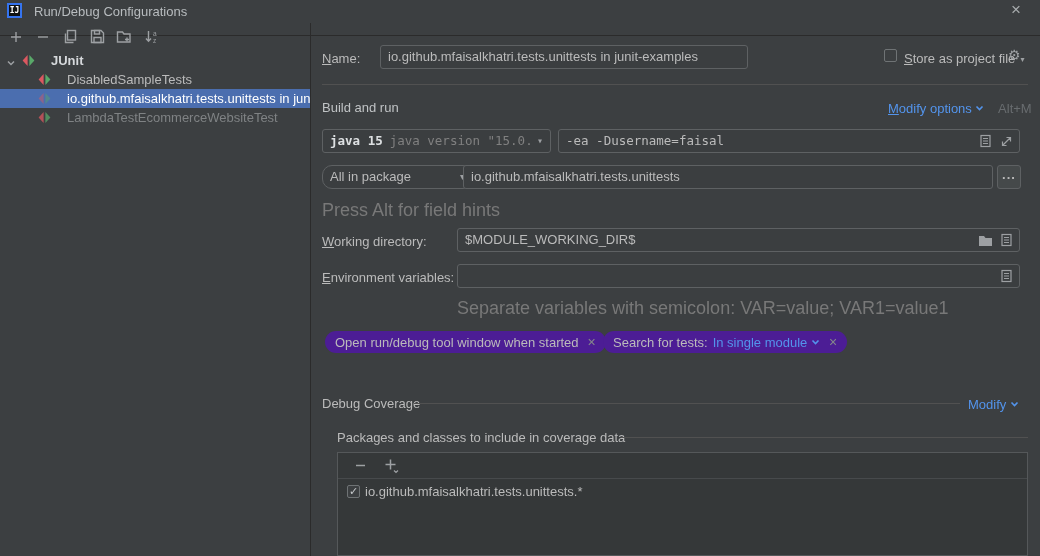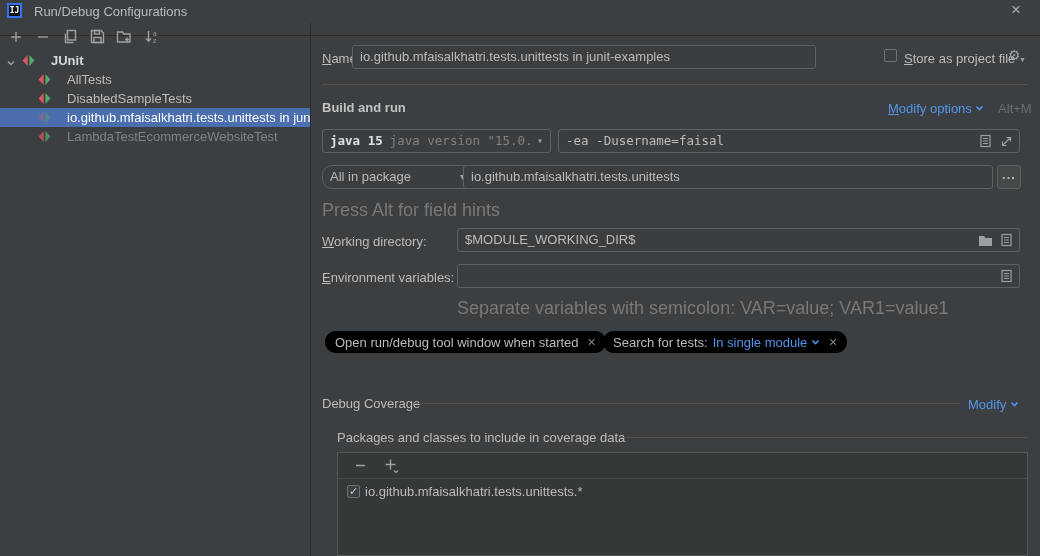--- a/index.html
+++ b/index.html
@@ -53,21 +53,21 @@
   .chev svg{ stroke:#5394ec; fill:none; stroke-width:1.6; }
   .shortcut{ color:#686c6f; margin-left:10px; }
   .cbox{ width:13px; height:13px; border:1px solid #6f7375; border-radius:2px; background:#3c3f41; }
   .cbox.checked{ color:#c7cacc; font-size:11px; line-height:11px; text-align:center; }
   .gear{ font-family:"DejaVu Sans",sans-serif; color:#9da0a3; font-size:14px; line-height:14px; }
   .gear-arrow{ color:#9da0a3; font-size:8px; vertical-align:-2px;}
   .ficon{ width:16px; height:16px; display:inline-flex; align-items:center; justify-content:center;}
   .ficon svg{ stroke:#9da0a3; fill:none; stroke-width:1.2; }
   .browse-btn{ background:#45494a; border:1px solid #5e6163; border-radius:3px; width:24px; height:24px;
     color:#bbbbbb; text-align:center; line-height:18px; font-weight:bold; letter-spacing:1px;}
-  .chip{ position:absolute; top:331px; height:22px; background:#000000; border-radius:11px;
+  .chip{ position:absolute; top:331px; height:22px; background:#4c1d95; border-radius:11px;
     display:inline-flex; align-items:center; padding:0 10px; gap:9px; white-space:nowrap;justify-content:space-between;}
   .chip .x{ color:#85888b; font-size:14px; line-height:14px; }
   .titled-sep-line{ background:#515151; height:1px; }
   
   .cov-table{ position:absolute; left:337px; top:452px; width:691px; height:104px;
     background:#353839; border:1px solid #55585a; }
   .cov-toolbar{ height:26px; border-bottom:1px solid #474a4c; display:flex; align-items:center; gap:15px; padding-left:14px; }
   .cov-toolbar svg{ stroke:#9da0a3; fill:none; stroke-width:1.5; }
   .cov-row{ display:flex; align-items:center; gap:5px; padding:5px 0 0 9px; }
 </style>
@@ -137,29 +137,20 @@
         </span>
         <span class="tree-label">JUnit</span>
       </div>
       <div class="tree-row ind1">
         <span class="junit-ico">
           <svg width="13" height="13" viewBox="0 0 13 13">
               <polygon points="5.6,1 5.6,12 0.6,6.5" fill="#db5860"></polygon>
               <polygon points="7.4,1 12.4,6.5 7.4,12" fill="#59a869"></polygon>
             </svg>
         </span>
-        <span class="tree-label">AllTests</span>
-      </div>
-      <div class="tree-row ind1">
-        <span class="junit-ico">
-          <svg width="13" height="13" viewBox="0 0 13 13">
-              <polygon points="5.6,1 5.6,12 0.6,6.5" fill="#db5860"></polygon>
-              <polygon points="7.4,1 12.4,6.5 7.4,12" fill="#59a869"></polygon>
-            </svg>
-        </span>
         <span class="tree-label">DisabledSampleTests</span>
       </div>
       <div class="tree-row ind1 selected">
         <span class="junit-ico">
           <svg width="13" height="13" viewBox="0 0 13 13">
               <polygon points="5.6,1 5.6,12 0.6,6.5" fill="#db5860"></polygon>
               <polygon points="7.4,1 12.4,6.5 7.4,12" fill="#59a869"></polygon>
             </svg>
         </span>
         <span class="tree-label">io.github.mfaisalkhatri.tests.unittests in junit-ex</span>
@@ -172,32 +163,32 @@
             </svg>
         </span>
         <span class="tree-label">LambdaTestEcommerceWebsiteTest</span>
       </div>
     </div>
   </div>
 
   <div class="abs lbl" style="left:322px; top:51px;">
     <span class="mn">N</span><span>ame:</span>
   </div>
-  <div class="abs field" style="left:352px; top:45px; width:464px;">io.github.mfaisalkhatri.tests.unittests in junit-examples</div>
+  <div class="abs field" style="left:380px; top:45px; width:368px;">io.github.mfaisalkhatri.tests.unittests in junit-examples</div>
   <div class="abs cbox" style="left:884px; top:49px;"></div>
   <div class="abs lbl" style="left:904px; top:51px;">
     <span class="mn">S</span><span>tore as project file</span>
   </div>
   <div class="abs" style="left:1008px; top:48px;">
     <span class="gear">⚙</span><span class="gear-arrow">▾</span>
   </div>
 
   <div class="abs sep" style="left:322px; top:84px; width:706px;"></div>
 
-  <div class="abs lbl" style="left:322px; top:100px; font-weight:bold; color:#c0c3c5;">Build and run</div>
+  <div class="abs lbl" style="left:322px; top:100px; font-weight:normal; color:#c0c3c5;">Build and run</div>
   <div class="abs" style="left:888px; top:100px; white-space:nowrap;">
     <span class="link"><span class="mn">M</span><span>odify options</span></span>
     <span class="chev"><svg width="9" height="8" viewBox="0 0 9 8">
           <path d="M1.5 2.5l3 3 3-3"></path>
         </svg></span>
     <span class="shortcut">Alt+M</span>
   </div>
 
   <div class="abs field combo mono" style="left:322px; top:129px; width:229px;">
     <span style="color:#dde0e2; font-weight:bold;">java 15</span>

